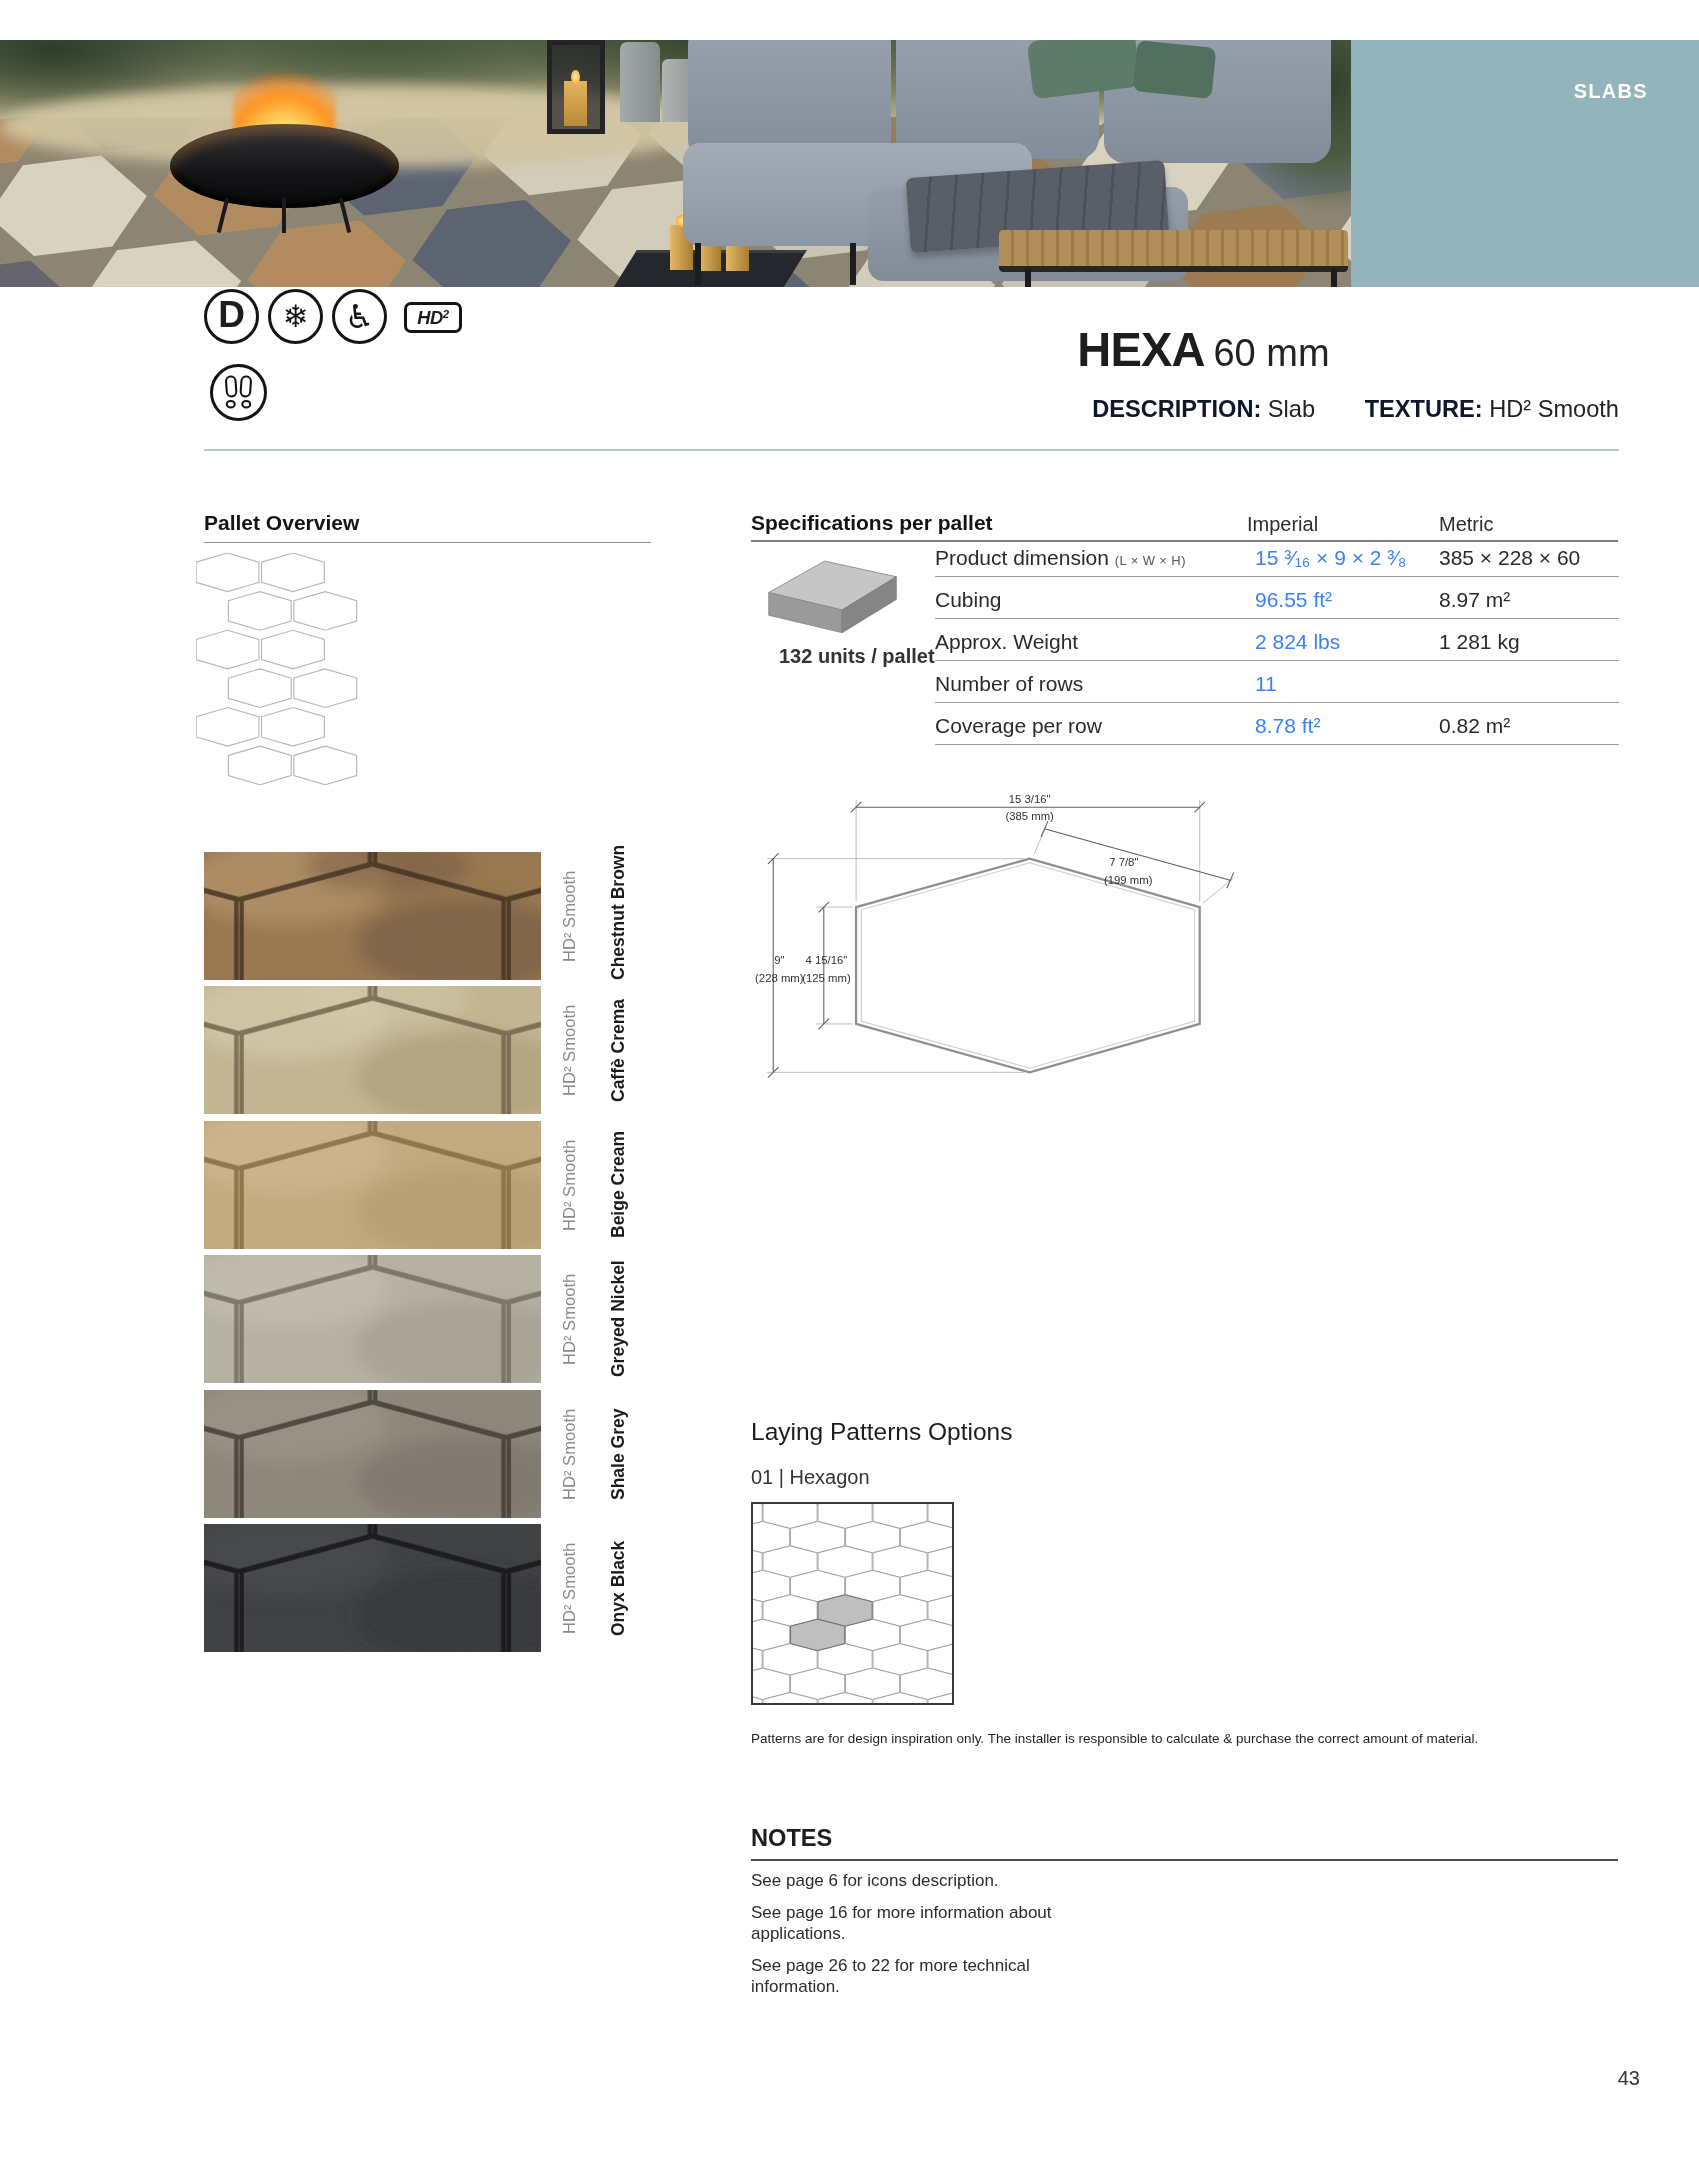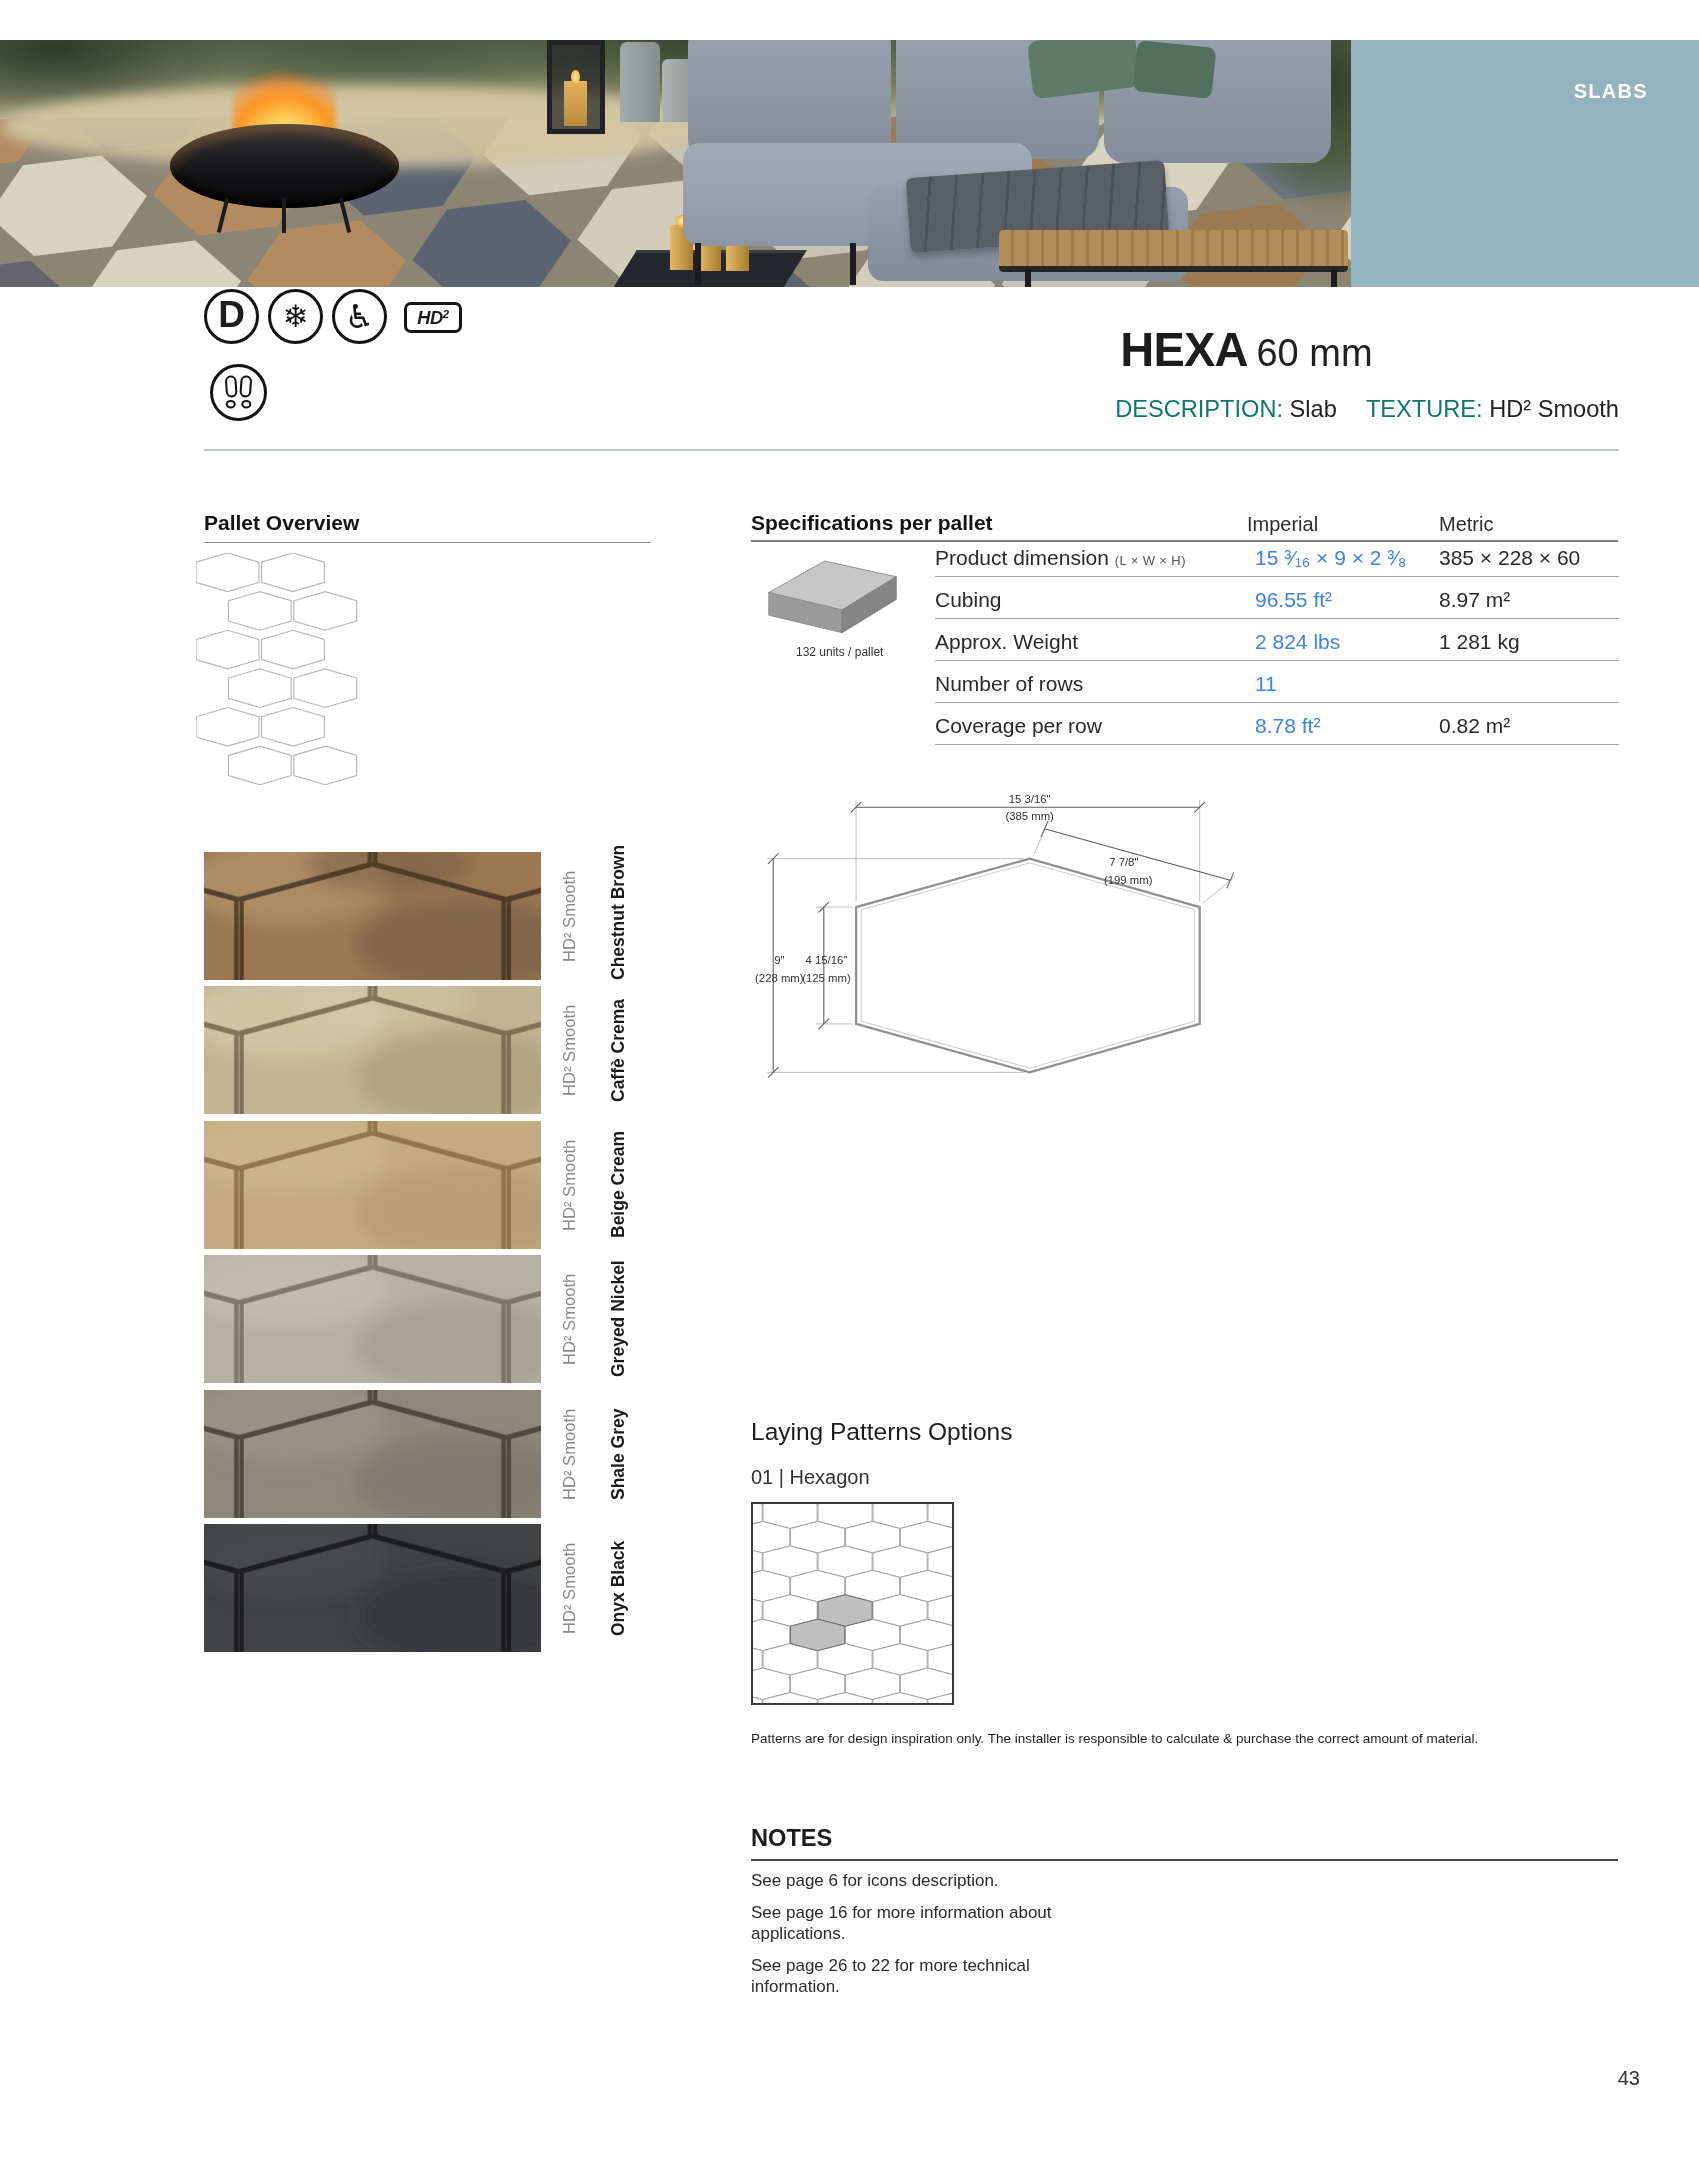--- a/index.html
+++ b/index.html
@@ -70,40 +70,40 @@
   .i-wheel { left:332px; top:289px; width:55px; height:55px; font-size:33px; color:#141414; }
   .i-feet { left:210px; top:364px; width:57px; height:57px; }
   .hd2-badge { left:404px; top:302px; width:58px; height:31px; border:3.1px solid #141414; border-radius:7px; display:flex; align-items:center; justify-content:center; font-style:italic; font-weight:800; font-size:18.3px; letter-spacing:-0.4px; }
   .hd2-badge sup { font-size:11.4px; margin-top:-7px; }
 
   
   .titleblock { right:81px; top:321px; text-align:left; }
   .prodname { font-size:49px; font-weight:800; letter-spacing:-0.9px; display:inline-block; transform:scaleX(.96); transform-origin:right; }
   .prodsize { font-size:38px; font-weight:400; margin-left:8.7px; color:#222; }
   .descline { margin-top:19px; font-size:23.6px; color:#222; }
-  .descline b { font-weight:normal; color:#0f766e; }
+  .descline b { font-weight:bold; color:#0f172a;margin-left:20px; }
   .descline .gap { display:inline-block; width:23px; }
   .rule-main { left:204px; top:449px; width:1415px; height:1.7px; background:#bcc7ca; }
 
   
   .sechead { font-size:21px; font-weight:bold; color:#141414; }
   .rule-thin { height:1.3px; background:#8d8d8d; }
 
   
   .palletsvg use { fill:#ffffff; stroke:#b6b6b6; stroke-width:1.3; }
 
   
   .spec-colhead { font-size:20px; color:#2e2e2e; }
   .specrows { left:935px; top:535px; width:684px; }
   .specrow { position:relative; height:42px; border-bottom:1.1px solid #9f9f9f; }
   .specrow .lbl { position:absolute; left:0; top:10.5px; font-size:21px; color:#2a2a2a; }
   .specrow .lblnote { font-size:13px; color:#555; letter-spacing:0.4px;margin-top:36px; }
   .specrow .imp { position:absolute; left:300px; top:10.5px; font-size:21px; color:#3b82f6;margin-left:20px; }
   .specrow .met { position:absolute; left:504px; top:10.5px; font-size:21px; color:#2a2a2a; }
-  .units-cap { left:796px; top:645px; font-size:12px; color:#333; }
+  .units-cap { left:779px; top:645px; font-size:20px; color:#333;font-weight:bold; }
 
   
   .techdraw .ext  { stroke:#b3b3b3; stroke-width:1; }
   .techdraw .dim  { stroke:#5c5c5c; stroke-width:1.2; }
   .techdraw .hexouter { fill:none; stroke:#8f8f8f; stroke-width:2.6; }
   .techdraw .hexinner { fill:none; stroke:#cfcfcf; stroke-width:1.2; }
   .techdraw text { font-size:13px; fill:#333; font-family:"Liberation Sans","DejaVu Sans",sans-serif; }
 
   
   .swatchrow { left:204px; width:489px; height:128px; }

